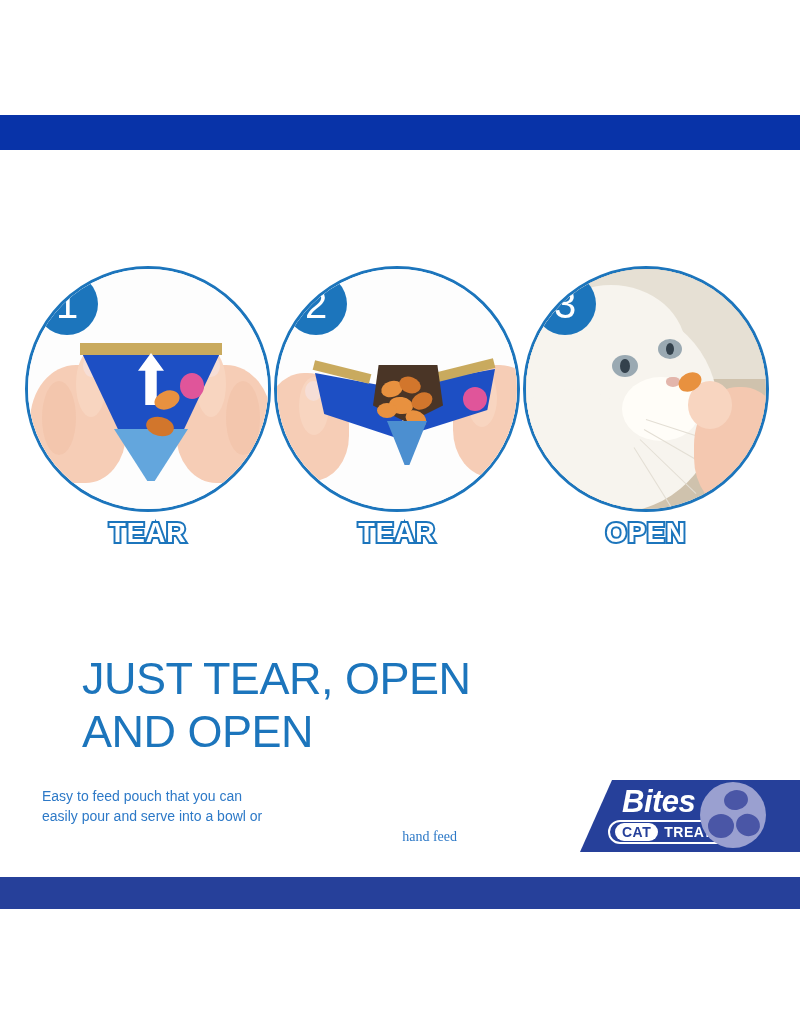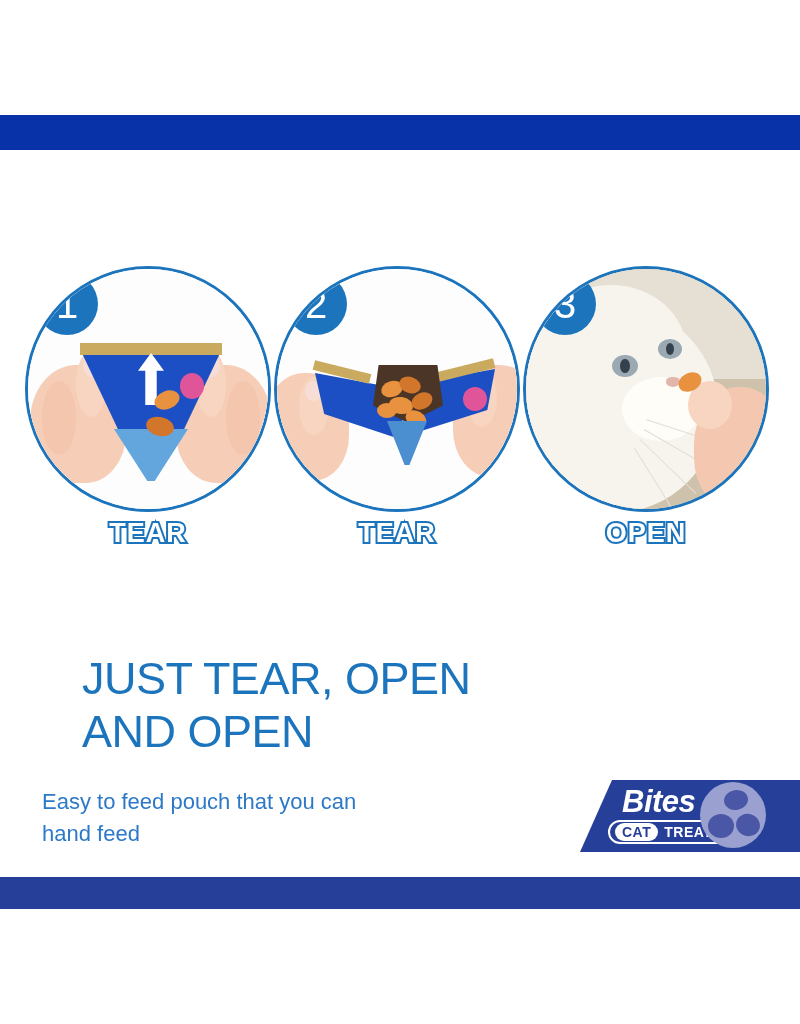--- a/index.html
+++ b/index.html
@@ -185,25 +185,25 @@
     line-height: 1.18;
     letter-spacing: -0.5px;
     margin-left: 40px;
   }
   .bodytext {
     position: absolute;
     left: 42px;
     top: 786px;
     width: 415px;
     color: #2d79c7;
-    font-size: 22px;
+    font-size: 14px;
     line-height: 1.45;
     text-align: justify;
   }
-  .bodytext .last { text-align: left; }
+  .bodytext .last { text-align: right; font-family: Liberation Serif, serif; }
 
   
   .logo {
     position: absolute;
     left: 580px;
     top: 780px;
     width: 220px;
     height: 72px;
     z-index: 9;
   }
@@ -373,20 +373,21 @@
 
 </div>
 
 <div class="headline">
   <div>JUST TEAR, OPEN</div>
   <div>AND OPEN</div>
 </div>
 
 <div class="bodytext">
   <div>Easy to feed pouch that you can</div>
+  <div>easily pour and serve into a bowl or</div>
   <div class="last">hand feed</div>
 </div>
 
 <div class="band-bottom"></div>
 
 <div class="logo">
   <div class="logo-plate"></div>
   <div class="logo-bites">Bites</div>
   <div class="logo-sub">
     <span class="logo-cat">CAT</span>

